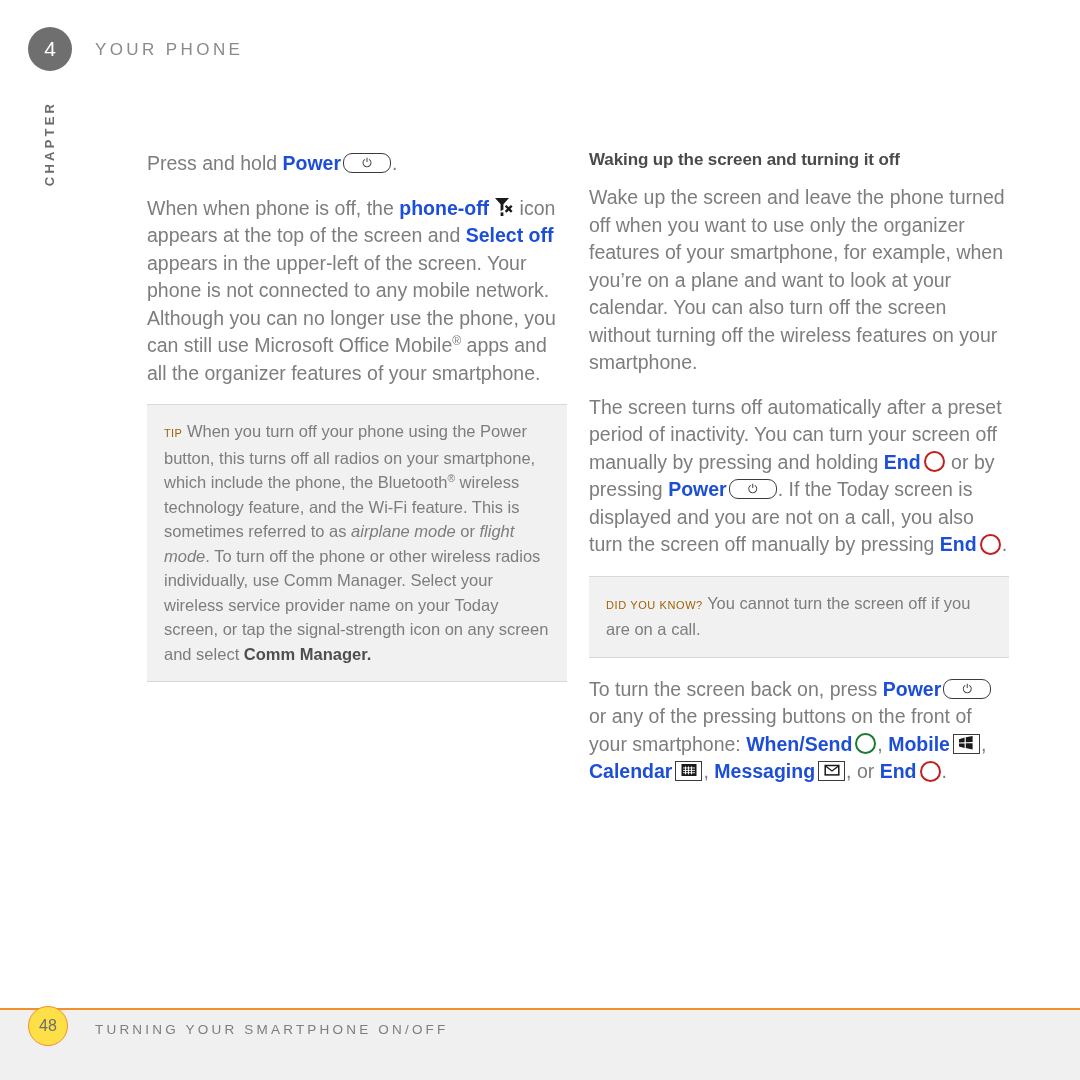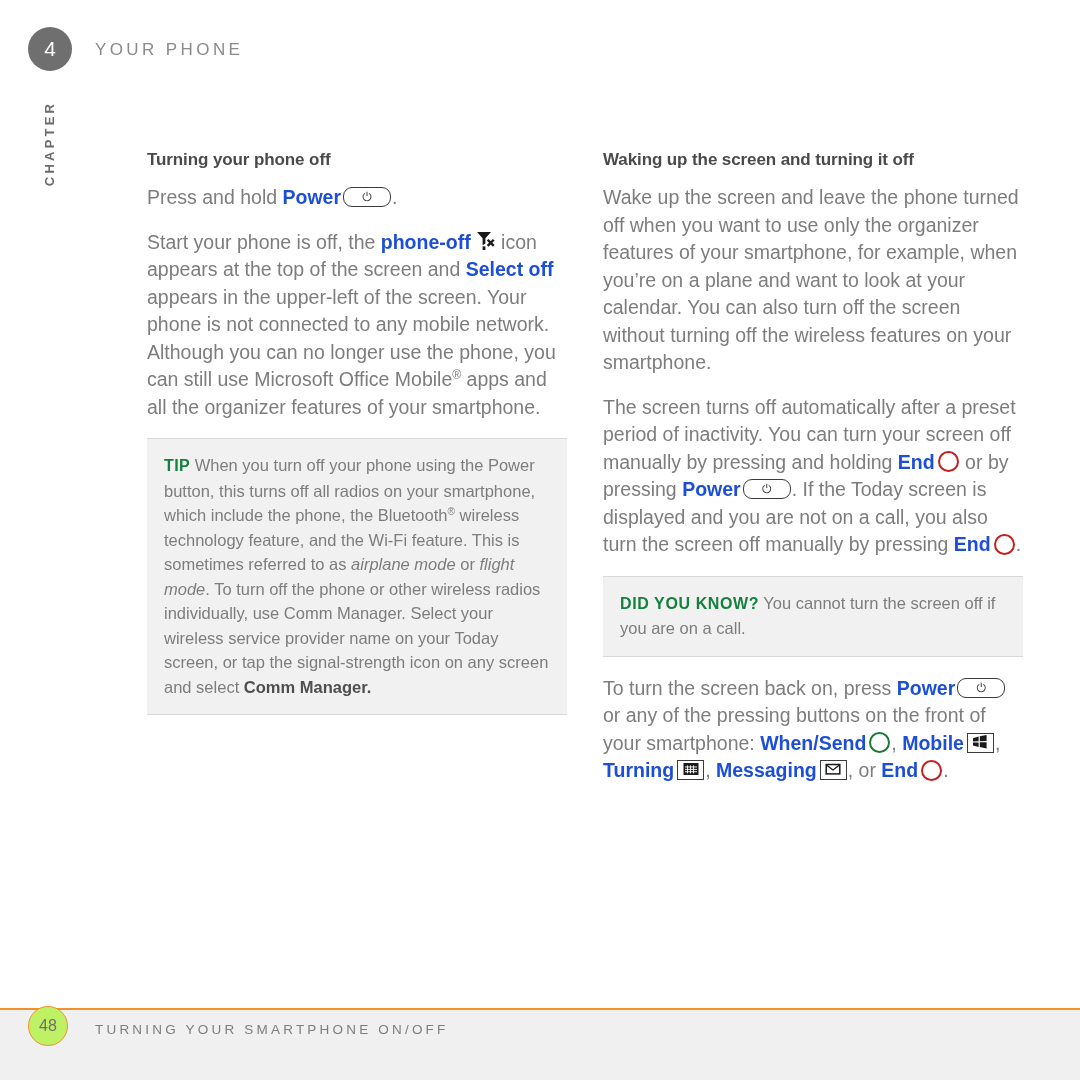--- a/index.html
+++ b/index.html
@@ -61,21 +61,21 @@
     color: #6b6b6b;
   }
 
   
   .col {
     position: absolute;
     top: 150px;
     width: 420px;
   }
   .col-left  { left: 147px; }
-  .col-right { left: 603px; }
+  .col-right { left: 589px; }
 
   h2.sec-title {
     margin: 0 0 14px 0;
     font-size: 17px;
     font-weight: bold;
     color: #4a4a4a;
     letter-spacing: -0.1px;
   }
 
   p.body {
@@ -98,23 +98,23 @@
     margin: 6px 0 18px 0;
     box-sizing: border-box;
   }
   .callout p {
     margin: 0;
     font-size: 16.5px;
     line-height: 24.5px;
     color: #7d7d7d;
   }
   .callout-label {
-    color: #15803d;
-    font-weight: bold;
-    font-size: 16px;
+    color: #a16207;
+    font-weight: normal;
+    font-size: 11px;
     letter-spacing: 0.4px;
   }
   .callout-label.wide { letter-spacing: 0.6px; margin-top: 24px; }
   .callout p b { color: #4e4e4e; font-weight: bold; margin-top: 20px; }
 
   
   .ic {
     display: inline-block;
     vertical-align: middle;
     position: relative;
@@ -181,21 +181,21 @@
     background: #f0f0f0;
     border-top: 2px solid #f2902a;
   }
   .footer-page {
     position: absolute;
     left: 28px;
     bottom: 34px;
     width: 38px;
     height: 38px;
     border-radius: 50%;
-    background: #bef264;
+    background: #fde047;
     border: 1.6px solid #f2902a;
     color: #6e6e6e;
     font-size: 16px;
     display: flex;
     align-items: center;
     justify-content: center;
     z-index: 3;
   }
   .footer-title {
     position: absolute;
@@ -213,28 +213,27 @@
 <div class="chapter-badge">
   <span>4</span>
 </div>
 <div class="running-head">YOUR PHONE</div>
 <div class="chapter-vert">
   <span>CHAPTER</span>
 </div>
 
 <div class="col col-left">
 
-  <h2 class="sec-title">Turning your phone off</h2>
 
   <p class="body">
     <span>Press and hold </span><b>Power</b><span class="ic ic-power"></span><span>.</span>
   </p>
 
   <p class="body">
-    <span>Start your phone is off, the </span><b>phone-off</b><span class="ic ic-antoff"><svg width="22" height="22" viewBox="0 0 22 22">
+    <span>When when phone is off, the </span><b>phone-off</b><span class="ic ic-antoff"><svg width="22" height="22" viewBox="0 0 22 22">
           <path d="M3 2 L17 2 L11.4 8.2 L11.4 13.5 L8.6 15.2 L8.6 8.2 Z" fill="#1a1a1a"></path>
           <path d="M8.6 16.4 L11.4 16.4 L11.4 20 L8.6 20 Z" fill="#1a1a1a"></path>
           <g fill="#1a1a1a">
             <rect x="12.4" y="11.6" width="8.6" height="2.4" transform="rotate(45 16.7 12.8)"></rect>
             <rect x="12.4" y="11.6" width="8.6" height="2.4" transform="rotate(-45 16.7 12.8)"></rect>
           </g>
         </svg></span><span> icon appears at the top of the screen and </span><b>Select off</b><span> appears in the upper-left of the screen. Your phone is not connected to any mobile network. Although you can no longer use the phone, you can still use Microsoft Office Mobile</span><sup>®</sup><span> apps and all the organizer features of your smartphone.</span>
   </p>
 
   <div class="callout">
@@ -262,21 +261,21 @@
   </div>
 
   <p class="body">
     <span>To turn the screen back on, press </span><b>Power</b><span class="ic ic-power"></span><span> or any of the pressing buttons on the front of your smartphone: </span><b>When/Send</b><span class="ic ic-ring-green"></span><span>, </span><b>Mobile</b><span class="ic ic-key"><svg width="18" height="14" viewBox="0 0 18 14">
           <g fill="#1a1a1a">
             <path d="M2 3.2 L7.6 1.6 L7.6 6.2 L2 6.6 Z"></path>
             <path d="M8.8 1.3 L15.6 0 L15.6 6.1 L8.8 6.2 Z"></path>
             <path d="M2 7.6 L7.6 7.4 L7.6 12.1 L2 10.6 Z"></path>
             <path d="M8.8 7.3 L15.6 7.2 L15.6 13.4 L8.8 12.1 Z"></path>
           </g>
-        </svg></span><span>, </span><b>Turning</b><span class="ic ic-key"><svg width="18" height="14" viewBox="0 0 18 14">
+        </svg></span><span>, </span><b>Calendar</b><span class="ic ic-key"><svg width="18" height="14" viewBox="0 0 18 14">
           <rect x="1.5" y="1" width="15" height="12" fill="#1a1a1a"></rect>
           <g fill="#ffffff">
             <rect x="3" y="4.5" width="12" height="0.9"></rect>
             <rect x="3" y="6.9" width="12" height="0.9"></rect>
             <rect x="3" y="9.3" width="12" height="0.9"></rect>
             <rect x="5.1" y="3.4" width="0.9" height="8"></rect>
             <rect x="8.1" y="3.4" width="0.9" height="8"></rect>
             <rect x="11.1" y="3.4" width="0.9" height="8"></rect>
           </g>
         </svg></span><span>, </span><b>Messaging</b><span class="ic ic-key"><svg width="18" height="14" viewBox="0 0 18 14">

